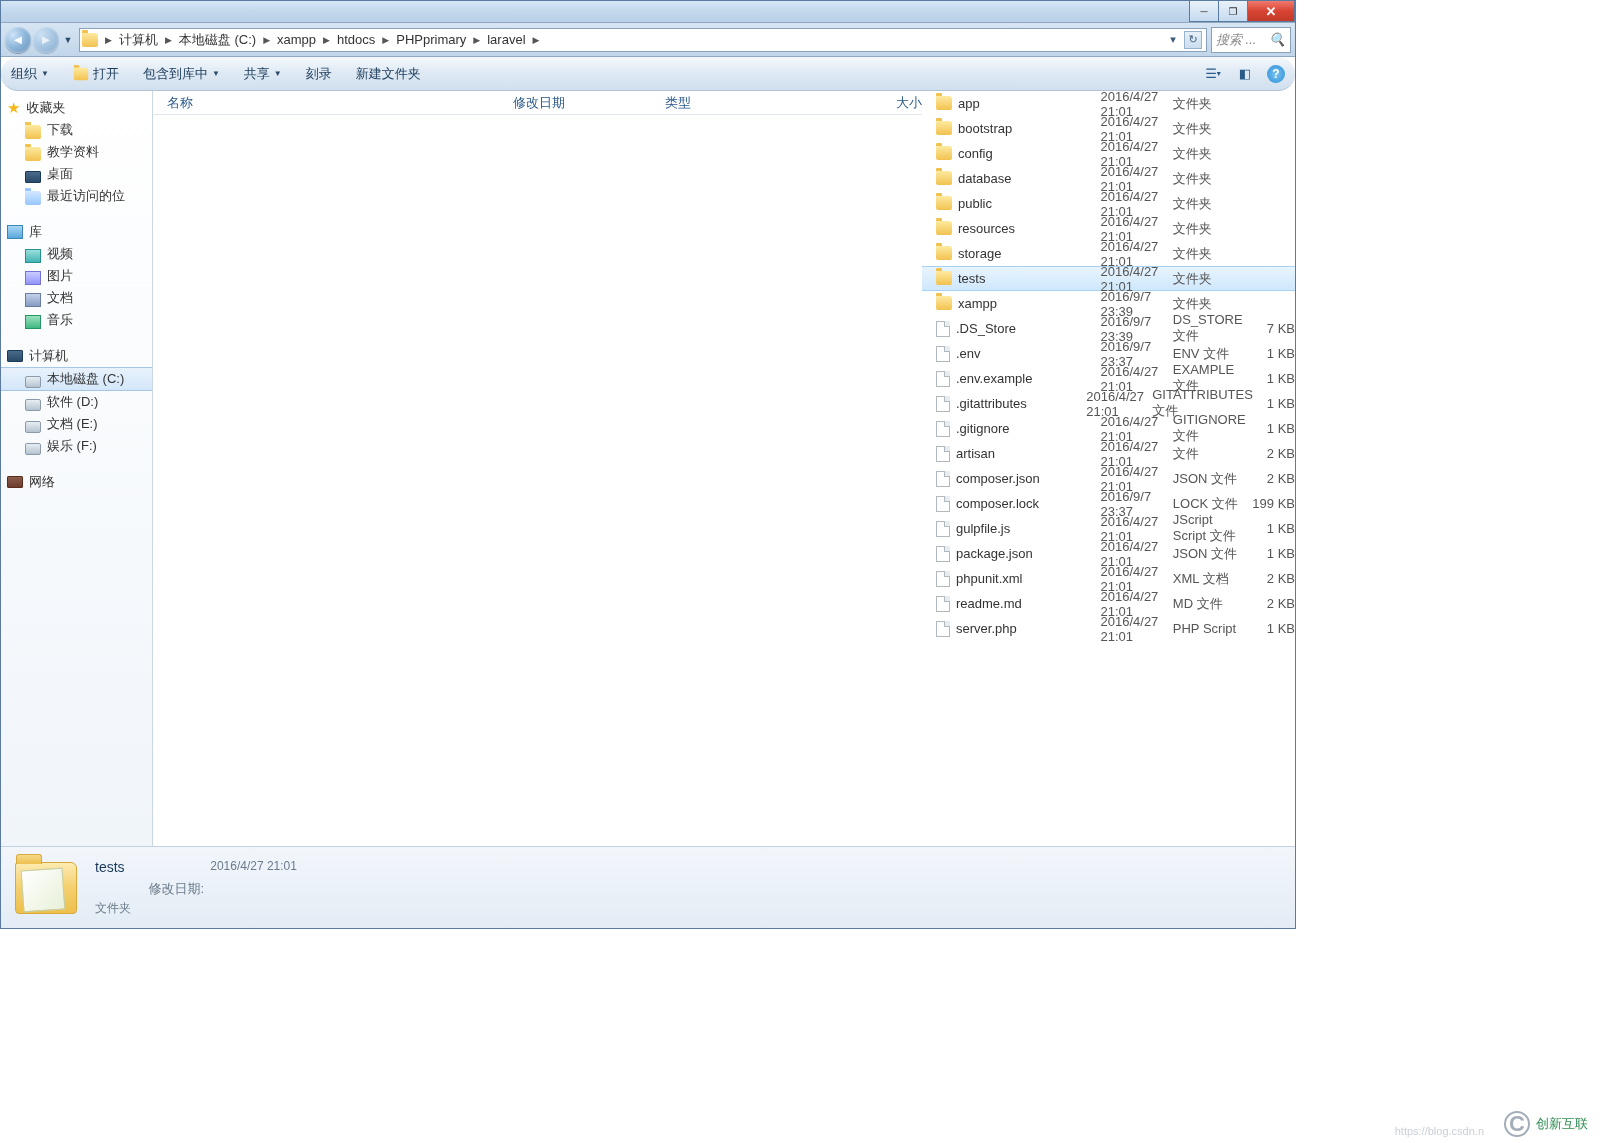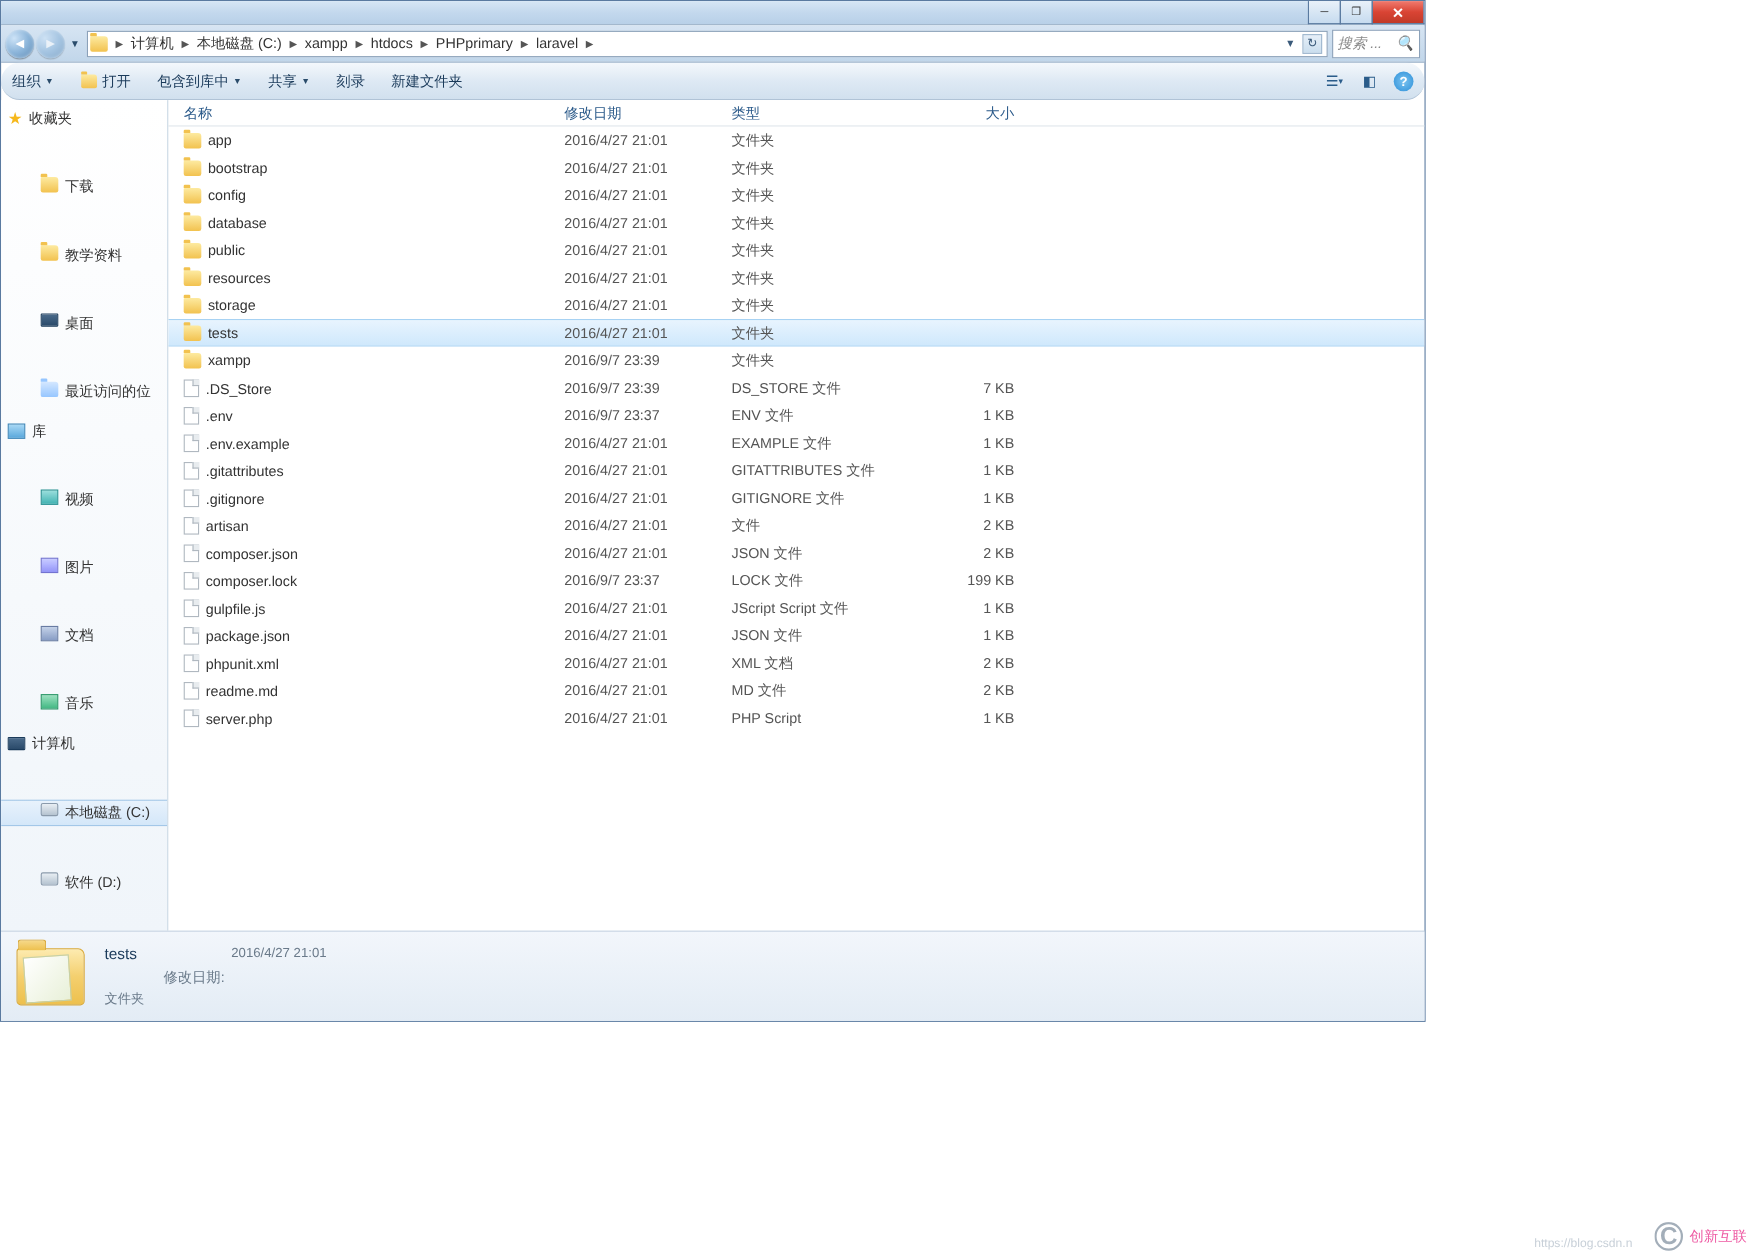--- a/index.html
+++ b/index.html
@@ -33,31 +33,31 @@
   .tool-item .drop { font-size: 8px; color: #2a4c6b; }
   .tool-right { margin-left: auto; display: flex; align-items: center; gap: 12px; }
   .tool-right .ico { width: 20px; height: 20px; display: flex; align-items: center; justify-content: center; color: #2a5c8a; }
   .help-ico { width: 18px; height: 18px; border-radius: 50%; background: radial-gradient(#7bc3f0,#2a8ed8); color: #fff; font-weight: bold; font-size: 12px; display:flex; align-items:center; justify-content:center;}
 
   
   .main { flex: 1; display: flex; min-height: 0; }
   .sidebar { width: 152px; background: linear-gradient(to bottom,#fff, #f0f5fa); border-right: 1px solid #c9d7e4; overflow: hidden; padding-top: 6px; }
   .side-group { margin-bottom: 14px; }
   .side-header { display: flex; align-items: center; gap: 6px; padding: 2px 6px; font-weight: normal; }
-  .side-item { display: flex; align-items: flex-start; gap: 6px; padding: 2px 6px 2px 36px; margin-top: 40px; }
+  .side-item { display: flex; align-items: flex-end; gap: 6px; padding: 2px 6px 2px 24px; }
   .side-item.selected { background: linear-gradient(to bottom, #e8f2fc, #d4e7f9); border: 1px solid #a3c7e8; border-left: none; border-right: none; }
 
-  .content { flex: 1; display: flex; flex-direction: column; min-width: 0; }
+  .content { flex: 1; display: flex; flex-direction: row; min-width: 0; }
   .col-headers { height: 24px; border-bottom: 1px solid #e0e6ec; display: flex; align-items: center; padding-left: 14px; }
   .col-name { width: 346px; } .col-date { width: 152px; } .col-type { width: 160px; } .col-size { width: 97px; text-align: right; }
   .col-headers > div { color: #2b5a8a; }
   .file-list { flex: 1; overflow: auto; }
   .row { height: 25px; display: flex; align-items: center; padding-left: 14px; }
   .row.selected { background: linear-gradient(to bottom, #e8f4fe, #cfe8fc); border-top: 1px solid #a7d2f3; border-bottom: 1px solid #a7d2f3; }
-  .cell-name { width: 346px; display: flex; align-items: flex-end; gap: 6px; }
+  .cell-name { width: 346px; display: flex; align-items: flex-start; gap: 6px; }
   .cell-date { width: 152px; color: #555; }
   .cell-type { width: 160px; color: #555; }
   .cell-size { width: 97px; text-align: right; color: #555; }
 
   
   .folder-ico { width: 16px; height: 14px; background: linear-gradient(to bottom, #fdeaa0, #f2c24f); border-radius: 1px 3px 2px 2px; position: relative; }
   .folder-ico::before { content: ""; position: absolute; top: -3px; left: 0; width: 6px; height: 3px; background: #f2c24f; border-radius: 1px 1px 0 0; }
   .file-ico { width: 14px; height: 16px; background: #fff; border: 1px solid #b0b8c0; position: relative; }
   .file-ico::before { content:""; position:absolute; top:-1px; right:-1px; width:5px; height:5px; background:#e8ecef; border-left:1px solid #b0b8c0; border-bottom:1px solid #b0b8c0;}
   .star-ico { color:#f6b81c; font-size:15px;}
@@ -449,14 +449,14 @@
         <span class="meta">2016/4/27 21:01</span>
       </div>
       <div class="sub">文件夹</div>
     </div>
   </div>
 </div>
 
 <div class="wm-url">https://blog.csdn.n</div>
 <div class="watermark">
   <div class="logo-c">C</div>
-  <div style="font-size:13px; color:#ec4899;">创新互联</div>
+  <div style="font-size:13px; color:#15803d;">创新互联</div>
 </div>
 
 </body></html>

